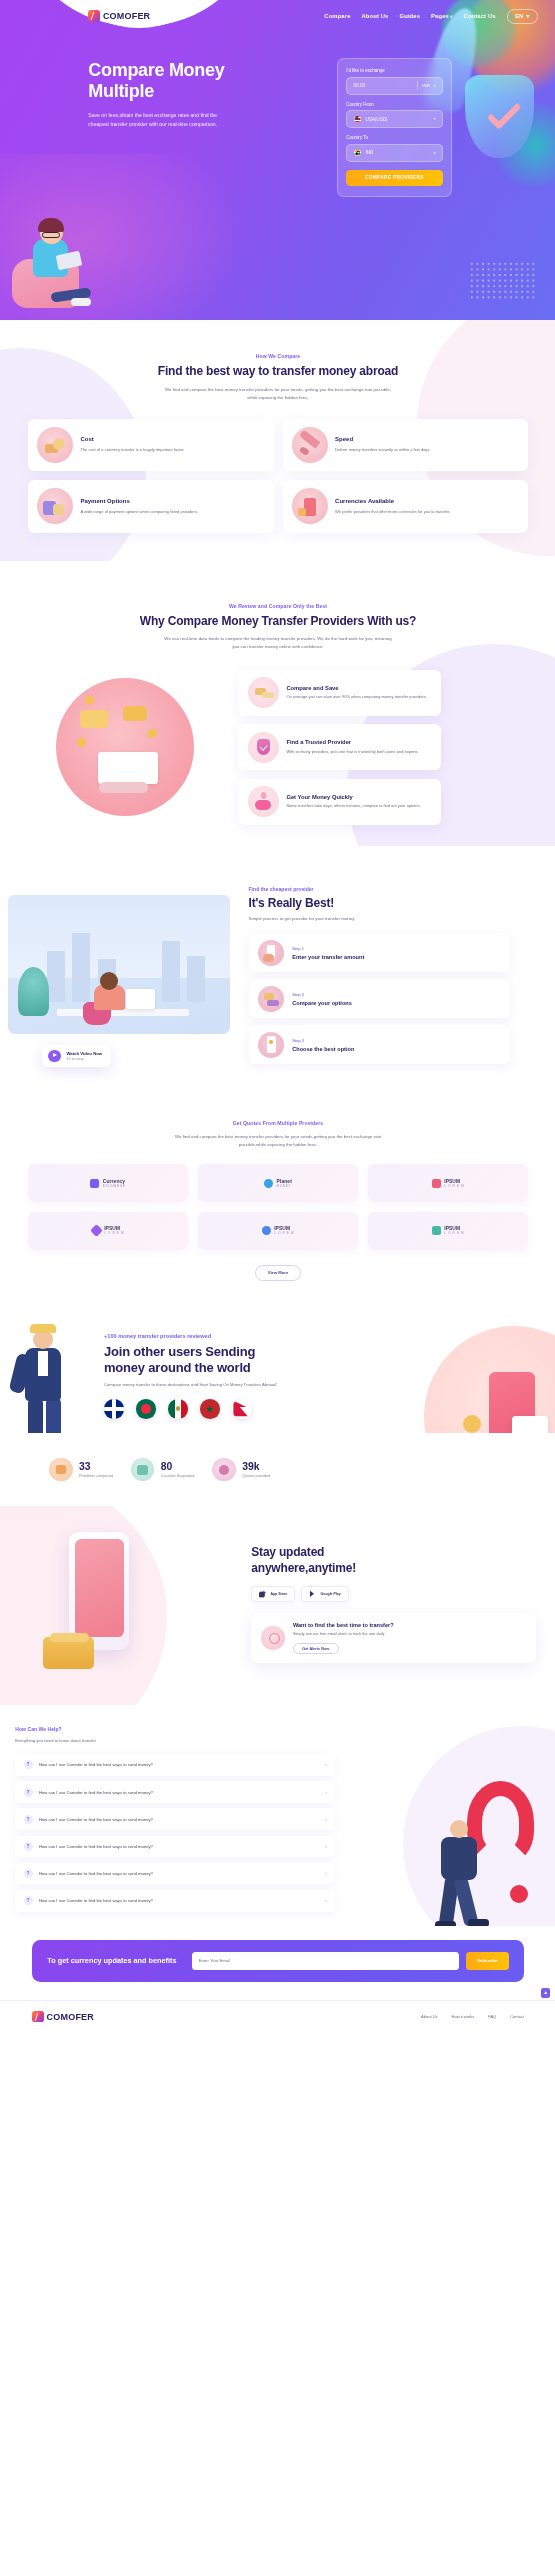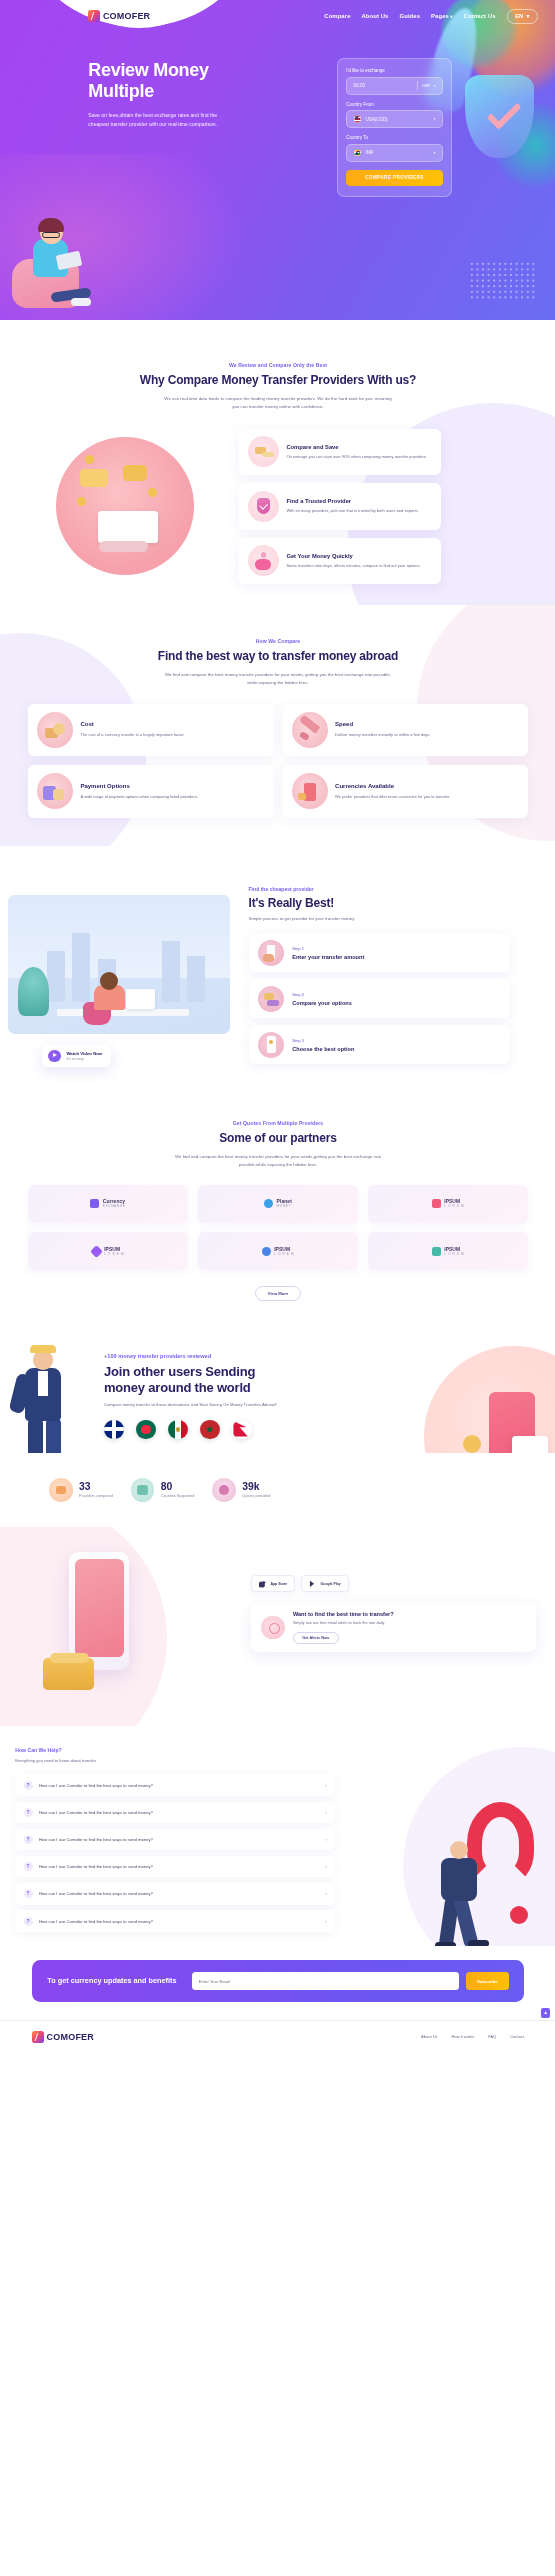--- a/index.html
+++ b/index.html
@@ -447,21 +447,21 @@
         <div class="lang-pill">
           <span>EN</span>
           <span>▾</span>
         </div>
       </div>
     </nav>
 
     <div class="hero-inner">
       <div class="hero-left">
         <h1 class="hero-title">
-          <span>Review Money</span><br>
+          <span>Compare Money</span><br>
           <span>Multiple</span>
         </h1>
         <p class="hero-sub">Save on fees,obtain the best exchange rates and find the cheapest transfer provider with our real-time comparison.</p>
       </div>
     </div>
 
     <div class="hero-person">
       <div class="hp-chair"></div>
       <div class="hp-leg"></div>
       <div class="hp-leg2"></div>
@@ -487,20 +487,60 @@
         <span class="caret-sm">▾</span>
       </div>
       <label class="form-label">Country To</label>
       <div class="form-field">
         <span class="flag flag-in"></span>
         <span class="val">INR</span>
         <span class="caret-sm">▾</span>
       </div>
       <button type="button" class="btn-compare">COMPARE PROVIDERS</button>
     </form>
+  </section>
+
+  <section class="section how">
+    <div class="how-bg1"></div>
+    <div class="how-bg2"></div>
+    <div style="position:relative;z-index:2">
+      <div class="eyebrow">How We Compare</div>
+      <h2 class="h2">Find the best way to transfer money abroad</h2>
+      <p class="lead">We find and compare the best money transfer providers for your needs, getting you the best exchange rate possible, while exposing the hidden fees.</p>
+    </div>
+    <div class="grid2">
+      <div class="ccard">
+        <div class="ccard-ic ic2-cost"></div>
+        <div>
+          <div class="ccard-t">Cost</div>
+          <div class="ccard-d">The cost of a currency transfer is a hugely important factor</div>
+        </div>
+      </div>
+      <div class="ccard">
+        <div class="ccard-ic ic2-speed"></div>
+        <div>
+          <div class="ccard-t">Speed</div>
+          <div class="ccard-d">Deliver money transfers instantly or within a few days.</div>
+        </div>
+      </div>
+      <div class="ccard">
+        <div class="ccard-ic ic2-pay"></div>
+        <div>
+          <div class="ccard-t">Payment Options</div>
+          <div class="ccard-d">A wide range of payment options when comparing listed providers.</div>
+        </div>
+      </div>
+      <div class="ccard">
+        <div class="ccard-ic ic2-cur"></div>
+        <div>
+          <div class="ccard-t">Currencies Available</div>
+          <div class="ccard-d">We prefer providers that offer more currencies for you to transfer.</div>
+        </div>
+      </div>
+    </div>
   </section>
 
   <section class="section why">
     <div class="why-bg"></div>
     <div style="position:relative;z-index:2">
       <div class="eyebrow">We Review and Compare Only the Best</div>
       <h2 class="h2">Why Compare Money Transfer Providers With us?</h2>
       <p class="lead">We use real-time data feeds to compare the leading money transfer providers. We do the hard work for you, meaning you can transfer money online with confidence.</p>
     </div>
     <div class="why-body">
@@ -529,60 +569,20 @@
             <div class="icard-t">Find a Trusted Provider</div>
             <div class="icard-d">With so many providers, pick one that is trusted by both users and experts.</div>
           </div>
         </div>
         <div class="icard">
           <div class="icard-ic ic-pig"></div>
           <div>
             <div class="icard-t">Get Your Money Quickly</div>
             <div class="icard-d">Some transfers take days, others minutes, compare to find out your options.</div>
           </div>
-        </div>
-      </div>
-    </div>
-  </section>
-
-  <section class="section how">
-    <div class="how-bg1"></div>
-    <div class="how-bg2"></div>
-    <div style="position:relative;z-index:2">
-      <div class="eyebrow">How We Compare</div>
-      <h2 class="h2">Find the best way to transfer money abroad</h2>
-      <p class="lead">We find and compare the best money transfer providers for your needs, getting you the best exchange rate possible, while exposing the hidden fees.</p>
-    </div>
-    <div class="grid2">
-      <div class="ccard">
-        <div class="ccard-ic ic2-cost"></div>
-        <div>
-          <div class="ccard-t">Cost</div>
-          <div class="ccard-d">The cost of a currency transfer is a hugely important factor</div>
-        </div>
-      </div>
-      <div class="ccard">
-        <div class="ccard-ic ic2-speed"></div>
-        <div>
-          <div class="ccard-t">Speed</div>
-          <div class="ccard-d">Deliver money transfers instantly or within a few days.</div>
-        </div>
-      </div>
-      <div class="ccard">
-        <div class="ccard-ic ic2-pay"></div>
-        <div>
-          <div class="ccard-t">Payment Options</div>
-          <div class="ccard-d">A wide range of payment options when comparing listed providers.</div>
-        </div>
-      </div>
-      <div class="ccard">
-        <div class="ccard-ic ic2-cur"></div>
-        <div>
-          <div class="ccard-t">Currencies Available</div>
-          <div class="ccard-d">We prefer providers that offer more currencies for you to transfer.</div>
         </div>
       </div>
     </div>
   </section>
 
   <section class="easy">
     <div class="easy-left">
       <div class="easy-img">
         <div class="ei-sky"></div>
         <div class="ei-bld" style="left:39px;height:51px"></div>
@@ -630,21 +630,20 @@
             <div class="step-n">Step 3</div>
             <div class="step-t">Choose the best option</div>
           </div>
         </div>
       </div>
     </div>
   </section>
 
   <section class="section partners">
     <div class="eyebrow">Get Quotes From Multiple Providers</div>
-    <h2 class="h2">Some of our partners</h2>
     <p class="lead">We find and compare the best money transfer providers for your needs,getting you the best exchange rate possible,while exposing the hidden fees.</p>
     <div class="pgrid">
       <div class="pcard">
         <div class="plogo">
             <div class="plogo-m" style="background:#7b5cf0"></div>
         <div>
               <div class="plogo-t">Currency</div>
         <div class="plogo-s">EXCHANGE</div>
             </div>
           </div>
@@ -759,20 +758,24 @@
   <section class="stay">
     <div class="stay-bg"></div>
     <div class="stay-left">
       <div class="sl-phone">
         <div class="sl-phone-in"></div>
       </div>
       <div class="sl-coins"></div>
       <div class="sl-coins2"></div>
     </div>
     <div class="stay-right">
+      <h2 class="stay-h2">
+        <span>Stay updated</span><br>
+        <span>anywhere,anytime!</span>
+      </h2>
       <div class="badges">
         <div class="badge-btn">
           <svg class="badge-ic" viewBox="0 0 24 24">
               <path fill="#3c3362" d="M16 2c-1 .1-2.2.8-2.9 1.6-.6.8-1.2 2-.9 3.1 1.2.1 2.3-.6 3-1.4.6-.8 1-1.9.8-3.3zM19 17.2c-.6 1.3-.9 1.9-1.7 3-1.1 1.6-2.6 3.5-4.5 3.5-1.7 0-2.1-1.1-4.4-1.1s-2.8 1.1-4.4 1.1c-1.9 0-3.3-1.7-4.4-3.3C-.9 16-1.2 10.6 1 7.8c1.4-1.9 3.5-3 5.5-3 2.1 0 3.4 1.1 5.1 1.1 1.7 0 2.7-1.1 5.1-1.1 1.8 0 3.7.9 5 2.6-4.4 2.4-3.7 8.7-2.7 9.8z"></path>
             </svg>
           <span class="badge-t">App Store</span>
         </div>
         <div class="badge-btn">
           <svg class="badge-ic" viewBox="0 0 24 24">
               <path fill="#3c3362" d="M3 2l13 10L3 22z"></path>

